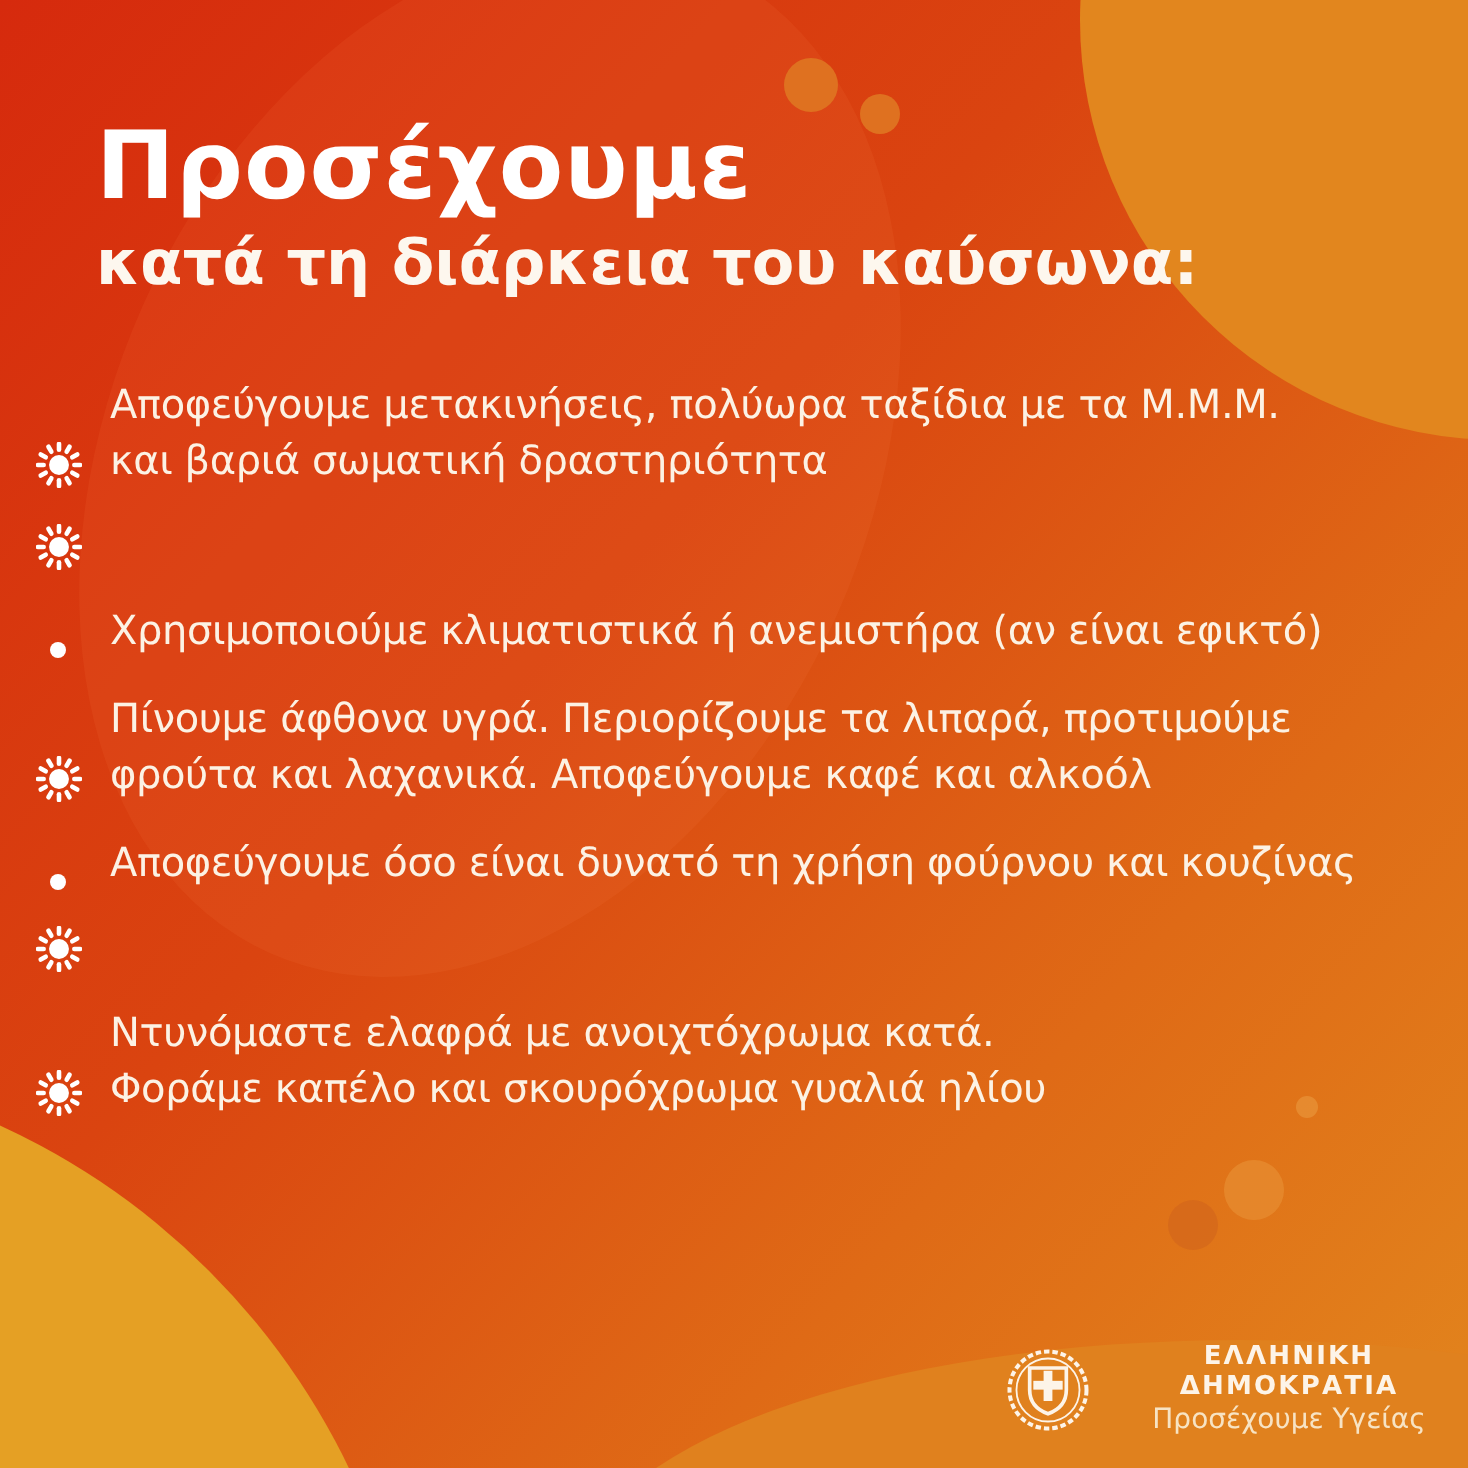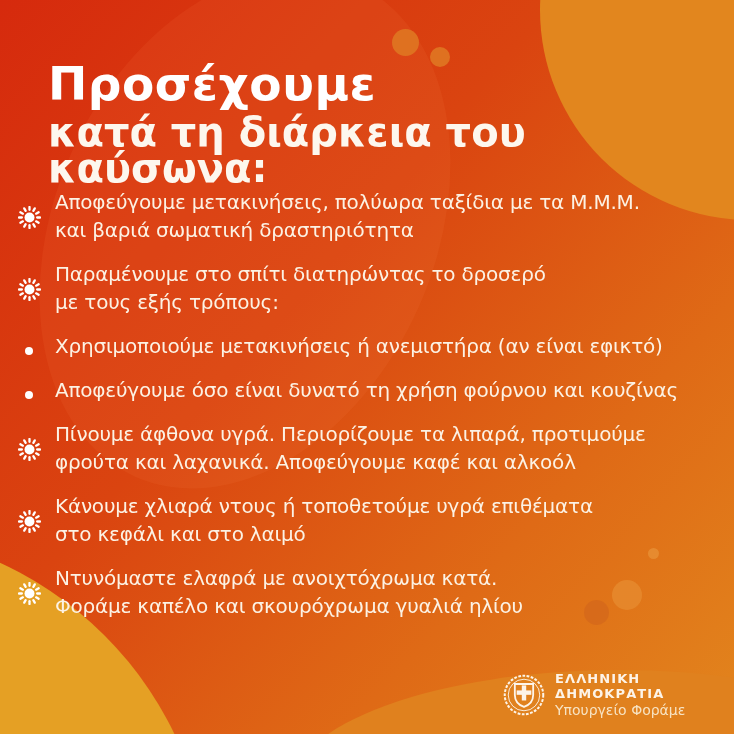--- a/index.html
+++ b/index.html
@@ -18,32 +18,32 @@
   .swirl     { width:380px; height:540px; left:55px; top:-40px; background:rgba(255,140,80,0.10); transform:rotate(24deg); }
   .dot-a { width:27px; height:27px; left:392px; top:29px; background:#df7120; }
   .dot-b { width:20px; height:20px; left:430px; top:47px; background:#df7120; }
   .bub1  { width:30px; height:30px; left:612px; top:580px; background:rgba(231,140,48,0.75); }
   .bub2  { width:25px; height:25px; left:584px; top:600px; background:rgba(205,95,28,0.45); }
   .bub3  { width:11px; height:11px; left:648px; top:548px; background:rgba(233,150,60,0.65); }
 
   
   .header { position:absolute; left:48px; top:58px; z-index:3; }
   .title    { margin:0; font-size:47px; line-height:52px; font-weight:bold; color:#ffffff; letter-spacing:0.5px; }
-  .subtitle { margin:4px 0 0; font-size:40px; line-height:36px; font-weight:bold; color:#fdf7ee; }
+  .subtitle { margin:4px 0 0; font-size:31px; line-height:36px; font-weight:bold; color:#fdf7ee; }
 
   
   .list { position:absolute; left:16px; top:188px; right:10px; z-index:3; }
-  .item { display:flex; align-items:center; margin-bottom:16px; }
+  .item { display:flex; align-items:flex-end; margin-bottom:16px; }
   .bullet { flex:0 0 26px; margin-right:13px; display:flex; justify-content:center; }
   .bullet svg { width:23px; height:23px; margin-top:2px; display:block; }
   .dot-glyph { width:8px; height:8px; border-radius:50%; background:#ffffff; margin-top:10px; }
   .item-text { margin:0; font-size:20px; line-height:28px; color:#fcf2e4; white-space:pre-line; letter-spacing:-0.2px; }
 
   
-  .footer { position:absolute; left:502px; top:671px; display:flex; align-items:center; z-index:3; }
+  .footer { position:absolute; left:502px; top:671px; display:flex; align-items:center; z-index:3;text-align:center; }
   .emblem svg { width:44px; height:44px; display:block; }
   .footer-text { margin-left:9px; }
   .org  { font-size:13px; font-weight:bold; letter-spacing:1.1px; color:#fdf4e8; line-height:15px; }
   .dept { font-size:14px; color:#f7e3c3; line-height:17px; margin-top:1px; }
 </style>
 </head>
 <body>
 
 <div class="page">
 
@@ -101,30 +101,52 @@
               <line x1="4" y1="12" x2="1" y2="12"></line>
               <line x1="5.07" y1="8" x2="2.47" y2="6.5"></line>
               <line x1="8" y1="5.07" x2="6.5" y2="2.47"></line>
               <line x1="12" y1="4" x2="12" y2="1"></line>
               <line x1="16" y1="5.07" x2="17.5" y2="2.47"></line>
               <line x1="18.93" y1="8" x2="21.53" y2="6.5"></line>
             </g>
             <circle cx="12" cy="12" r="5.2" fill="#fff"></circle>
           </svg>
       </span>
-      <p class="item-text">Παραμένουμε στο σπίτι διατηρώντας το δροσερό
-με τους εξής τρόπους:</p>
     </div>
 
 
     <div class="item">
       <span class="bullet">
           <span class="dot-glyph"></span>
         </span>
-      <p class="item-text">Χρησιμοποιούμε μετακινήσεις ή ανεμιστήρα (αν είναι εφικτό)</p>
+      <p class="item-text">Χρησιμοποιούμε κλιματιστικά ή ανεμιστήρα (αν είναι εφικτό)</p>
+    </div>
+
+    <div class="item">
+      <span class="bullet">
+        <svg viewBox="0 0 24 24">
+            <g stroke="#fff" stroke-width="2.4" stroke-linecap="round">
+              <line x1="20" y1="12" x2="23" y2="12"></line>
+              <line x1="18.93" y1="16" x2="21.53" y2="17.5"></line>
+              <line x1="16" y1="18.93" x2="17.5" y2="21.53"></line>
+              <line x1="12" y1="20" x2="12" y2="23"></line>
+              <line x1="8" y1="18.93" x2="6.5" y2="21.53"></line>
+              <line x1="5.07" y1="16" x2="2.47" y2="17.5"></line>
+              <line x1="4" y1="12" x2="1" y2="12"></line>
+              <line x1="5.07" y1="8" x2="2.47" y2="6.5"></line>
+              <line x1="8" y1="5.07" x2="6.5" y2="2.47"></line>
+              <line x1="12" y1="4" x2="12" y2="1"></line>
+              <line x1="16" y1="5.07" x2="17.5" y2="2.47"></line>
+              <line x1="18.93" y1="8" x2="21.53" y2="6.5"></line>
+            </g>
+            <circle cx="12" cy="12" r="5.2" fill="#fff"></circle>
+          </svg>
+      </span>
+      <p class="item-text">Πίνουμε άφθονα υγρά. Περιορίζουμε τα λιπαρά, προτιμούμε
+φρούτα και λαχανικά. Αποφεύγουμε καφέ και αλκοόλ</p>
     </div>
 
     <div class="item">
       <span class="bullet">
           <span class="dot-glyph"></span>
         </span>
       <p class="item-text">Αποφεύγουμε όσο είναι δυνατό τη χρήση φούρνου και κουζίνας</p>
     </div>
 
     <div class="item">
@@ -140,46 +162,20 @@
               <line x1="4" y1="12" x2="1" y2="12"></line>
               <line x1="5.07" y1="8" x2="2.47" y2="6.5"></line>
               <line x1="8" y1="5.07" x2="6.5" y2="2.47"></line>
               <line x1="12" y1="4" x2="12" y2="1"></line>
               <line x1="16" y1="5.07" x2="17.5" y2="2.47"></line>
               <line x1="18.93" y1="8" x2="21.53" y2="6.5"></line>
             </g>
             <circle cx="12" cy="12" r="5.2" fill="#fff"></circle>
           </svg>
       </span>
-      <p class="item-text">Πίνουμε άφθονα υγρά. Περιορίζουμε τα λιπαρά, προτιμούμε
-φρούτα και λαχανικά. Αποφεύγουμε καφέ και αλκοόλ</p>
-    </div>
-
-    <div class="item">
-      <span class="bullet">
-        <svg viewBox="0 0 24 24">
-            <g stroke="#fff" stroke-width="2.4" stroke-linecap="round">
-              <line x1="20" y1="12" x2="23" y2="12"></line>
-              <line x1="18.93" y1="16" x2="21.53" y2="17.5"></line>
-              <line x1="16" y1="18.93" x2="17.5" y2="21.53"></line>
-              <line x1="12" y1="20" x2="12" y2="23"></line>
-              <line x1="8" y1="18.93" x2="6.5" y2="21.53"></line>
-              <line x1="5.07" y1="16" x2="2.47" y2="17.5"></line>
-              <line x1="4" y1="12" x2="1" y2="12"></line>
-              <line x1="5.07" y1="8" x2="2.47" y2="6.5"></line>
-              <line x1="8" y1="5.07" x2="6.5" y2="2.47"></line>
-              <line x1="12" y1="4" x2="12" y2="1"></line>
-              <line x1="16" y1="5.07" x2="17.5" y2="2.47"></line>
-              <line x1="18.93" y1="8" x2="21.53" y2="6.5"></line>
-            </g>
-            <circle cx="12" cy="12" r="5.2" fill="#fff"></circle>
-          </svg>
-      </span>
-      <p class="item-text">Κάνουμε χλιαρά ντους ή τοποθετούμε υγρά επιθέματα
-στο κεφάλι και στο λαιμό</p>
     </div>
 
     <div class="item">
       <span class="bullet">
         <svg viewBox="0 0 24 24">
             <g stroke="#fff" stroke-width="2.4" stroke-linecap="round">
               <line x1="20" y1="12" x2="23" y2="12"></line>
               <line x1="18.93" y1="16" x2="21.53" y2="17.5"></line>
               <line x1="16" y1="18.93" x2="17.5" y2="21.53"></line>
               <line x1="12" y1="20" x2="12" y2="23"></line>
@@ -206,17 +202,17 @@
       <svg viewBox="0 0 48 48">
         <circle cx="24" cy="24" r="21" fill="none" stroke="#fdf4e8" stroke-width="2.2" stroke-dasharray="3 1.6"></circle>
         <circle cx="24" cy="24" r="17.2" fill="none" stroke="#fdf4e8" stroke-width="1"></circle>
         <path d="M14 12 h20 v12 c0 7 -4.5 11 -10 13 c-5.5 -2 -10 -6 -10 -13 z" fill="none" stroke="#fdf4e8" stroke-width="2"></path>
         <rect x="21.6" y="13.5" width="4.8" height="16.5" fill="#fdf4e8"></rect>
         <rect x="16" y="19" width="16" height="4.8" fill="#fdf4e8"></rect>
       </svg>
     </span>
     <div class="footer-text">
       <div class="org">ΕΛΛΗΝΙΚΗ ΔΗΜΟΚΡΑΤΙΑ</div>
-      <div class="dept">Υπουργείο Φοράμε</div>
+      <div class="dept">Προσέχουμε Υγείας</div>
     </div>
   </div>
 
 </div>
 
 </body></html>

